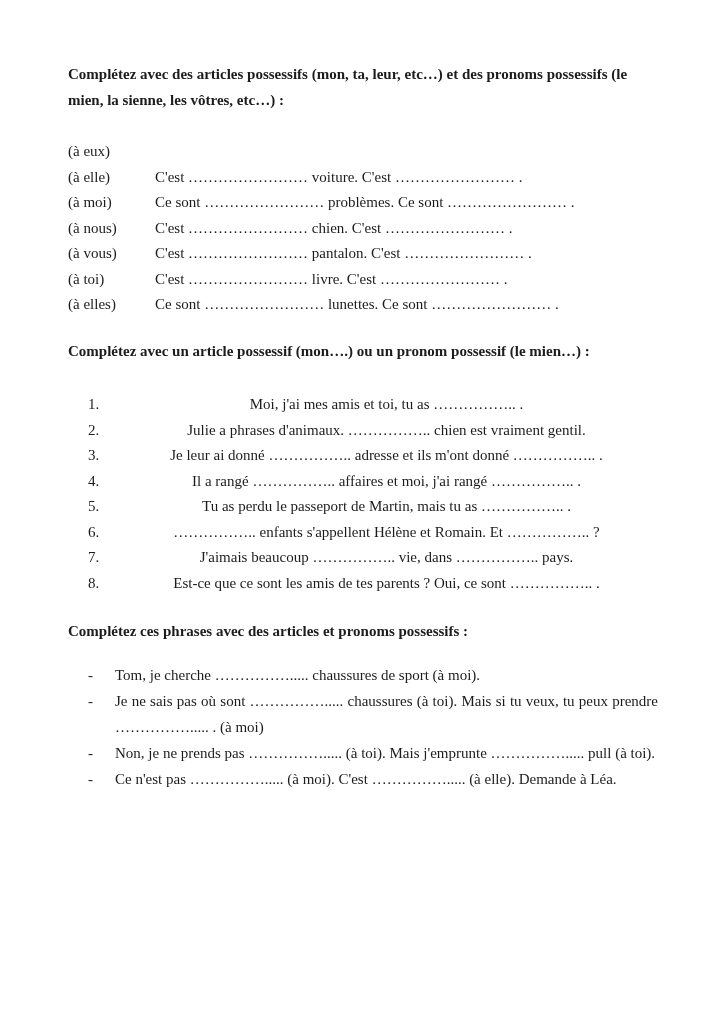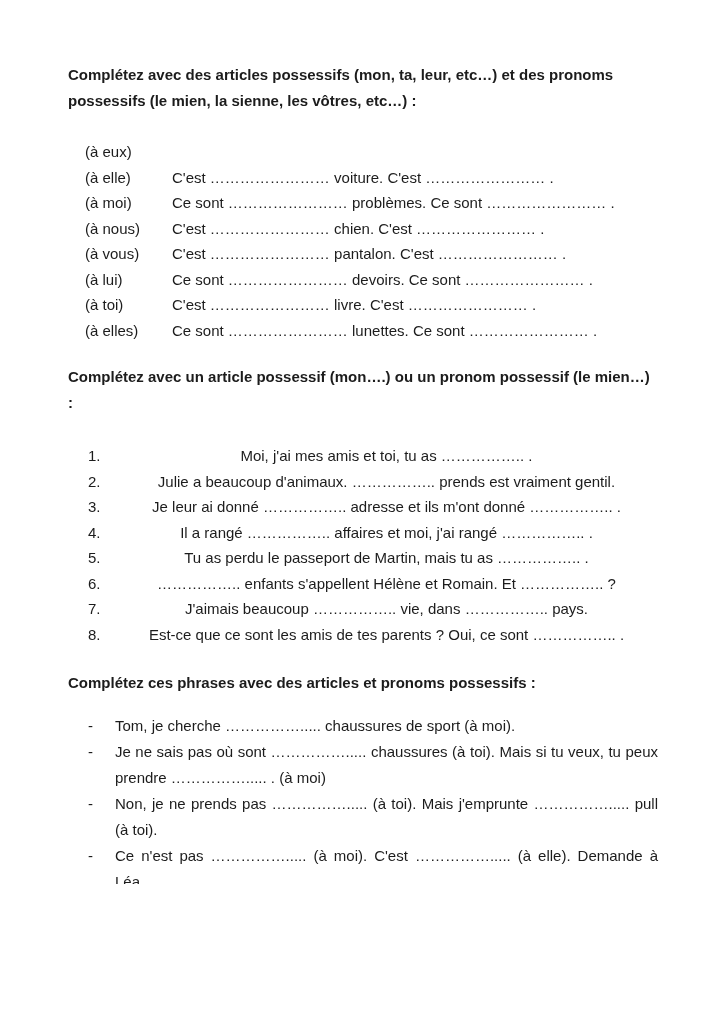--- a/index.html
+++ b/index.html
@@ -6,41 +6,40 @@
     margin: 0;
     padding: 0;
     background: #ffffff;
   }
   .page {
     position: relative;
     width: 724px;
     height: 884px;
     background: #ffffff;
     color: #1c1c1c;
-    font-family: Liberation Sans, sans-serif;
+    font-family: Liberation Serif, serif;
     font-size: 15px;
     line-height: 25.5px;
     overflow: hidden;
     box-sizing: border-box;
   }
   .content {
     padding: 62px 66px 0 68px;
   }
   .heading {
     font-weight: bold;
     margin: 0;
   }
   .sec2-heading { margin-top: 21px; }
   .sec3-heading { margin-top: 23px; }
 
   .sec1-list { margin-top: 26px; }
   .sec1-row {
     display: flex;
     align-items: center;
-    margin-left: 17px;
   }
   .sec1-label {
     flex: 0 0 87px;
   }
   .sec1-sentence {
     flex: 1 1 auto;
     white-space: nowrap;
   }
 
   .sec2-list { margin-top: 28px; }
@@ -95,43 +94,39 @@
       </div>
       <div class="sec1-row">
         <span class="sec1-label">(à nous)</span>
         <span class="sec1-sentence">C'est …………………… chien. C'est …………………… .</span>
       </div>
       <div class="sec1-row">
         <span class="sec1-label">(à vous)</span>
         <span class="sec1-sentence">C'est …………………… pantalon. C'est …………………… .</span>
       </div>
       <div class="sec1-row">
-        <span class="sec1-label">(à lui)</span>
-        <span class="sec1-sentence">Ce sont …………………… devoirs. Ce sont …………………… .</span>
-      </div>
-      <div class="sec1-row">
         <span class="sec1-label">(à toi)</span>
         <span class="sec1-sentence">C'est …………………… livre. C'est …………………… .</span>
       </div>
       <div class="sec1-row">
         <span class="sec1-label">(à elles)</span>
         <span class="sec1-sentence">Ce sont …………………… lunettes. Ce sont …………………… .</span>
       </div>
     </div>
 
     <p class="heading sec2-heading">Complétez avec un article possessif (mon….) ou un pronom possessif (le mien…) :</p>
 
     <div class="sec2-list">
       <div class="sec2-row">
         <span class="sec2-num">1.</span>
         <span class="sec2-text">Moi, j'ai mes amis et toi, tu as …………….. .</span>
       </div>
       <div class="sec2-row">
         <span class="sec2-num">2.</span>
-        <span class="sec2-text">Julie a beaucoup d'animaux. …………….. prends est vraiment gentil.</span>
+        <span class="sec2-text">Julie a phrases d'animaux. …………….. chien est vraiment gentil.</span>
       </div>
       <div class="sec2-row">
         <span class="sec2-num">3.</span>
         <span class="sec2-text">Je leur ai donné …………….. adresse et ils m'ont donné …………….. .</span>
       </div>
       <div class="sec2-row">
         <span class="sec2-num">4.</span>
         <span class="sec2-text">Il a rangé …………….. affaires et moi, j'ai rangé …………….. .</span>
       </div>
       <div class="sec2-row">

